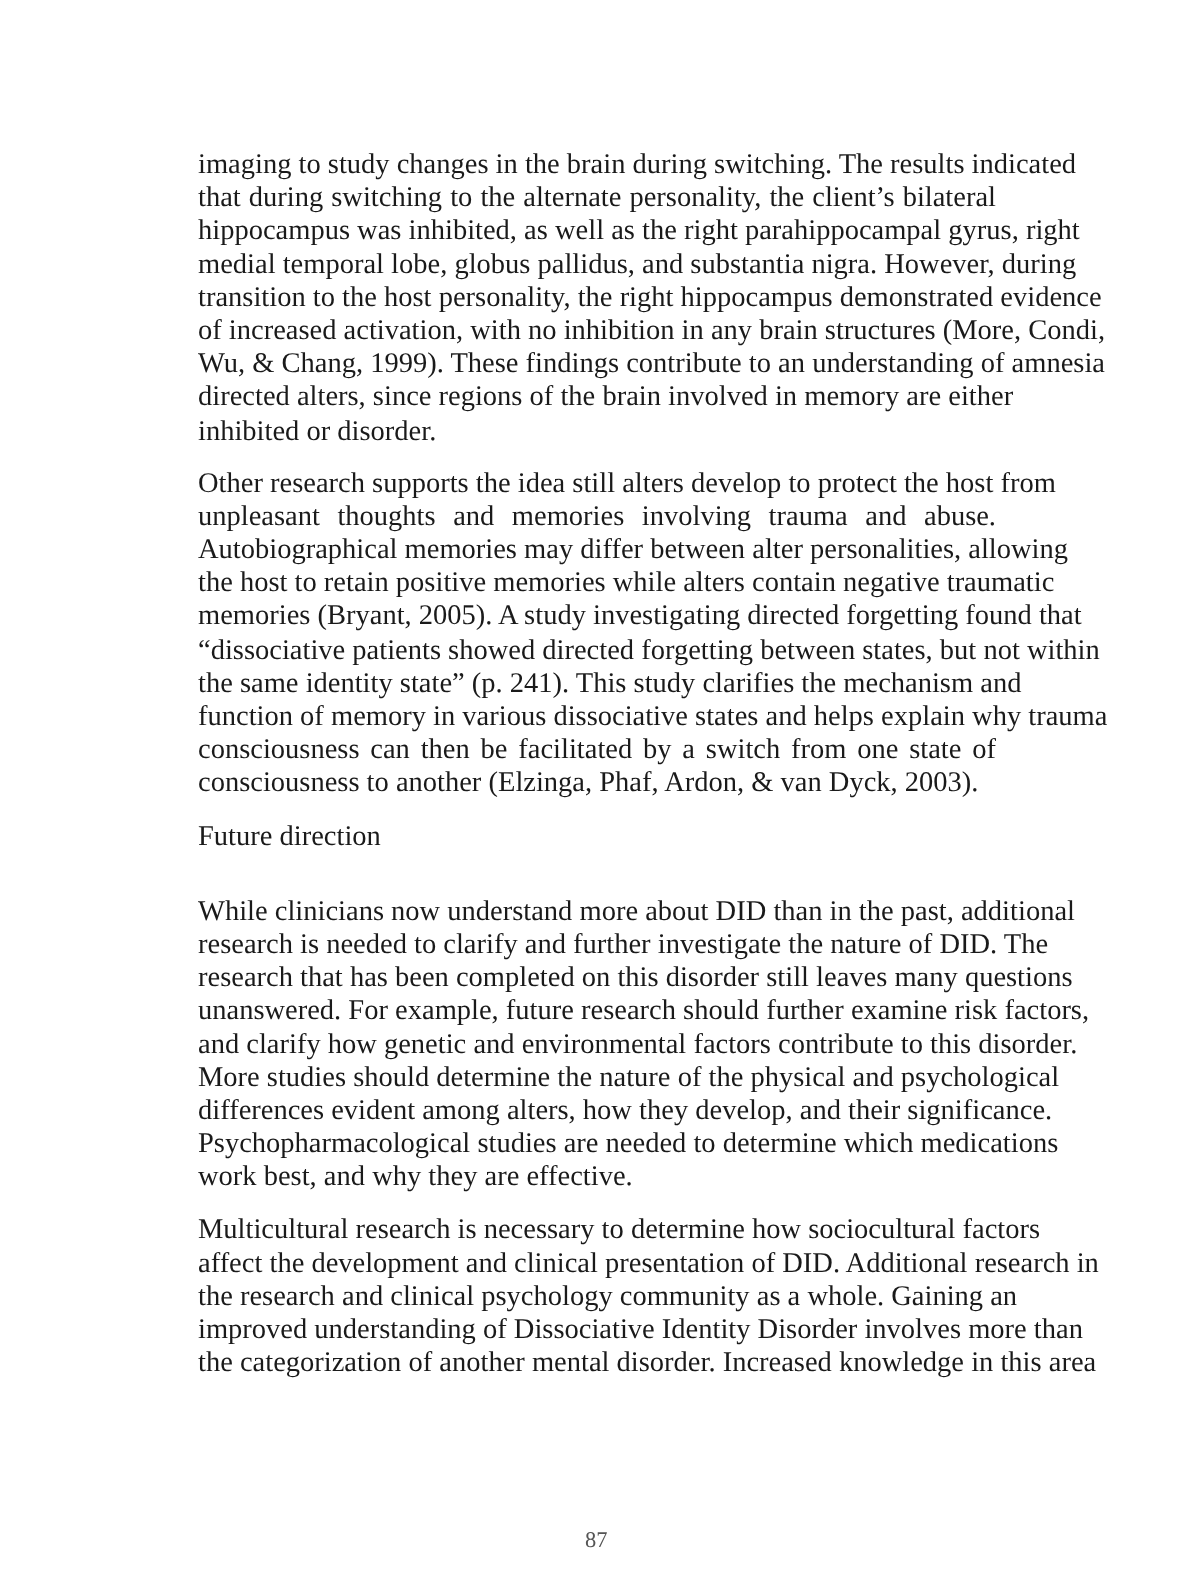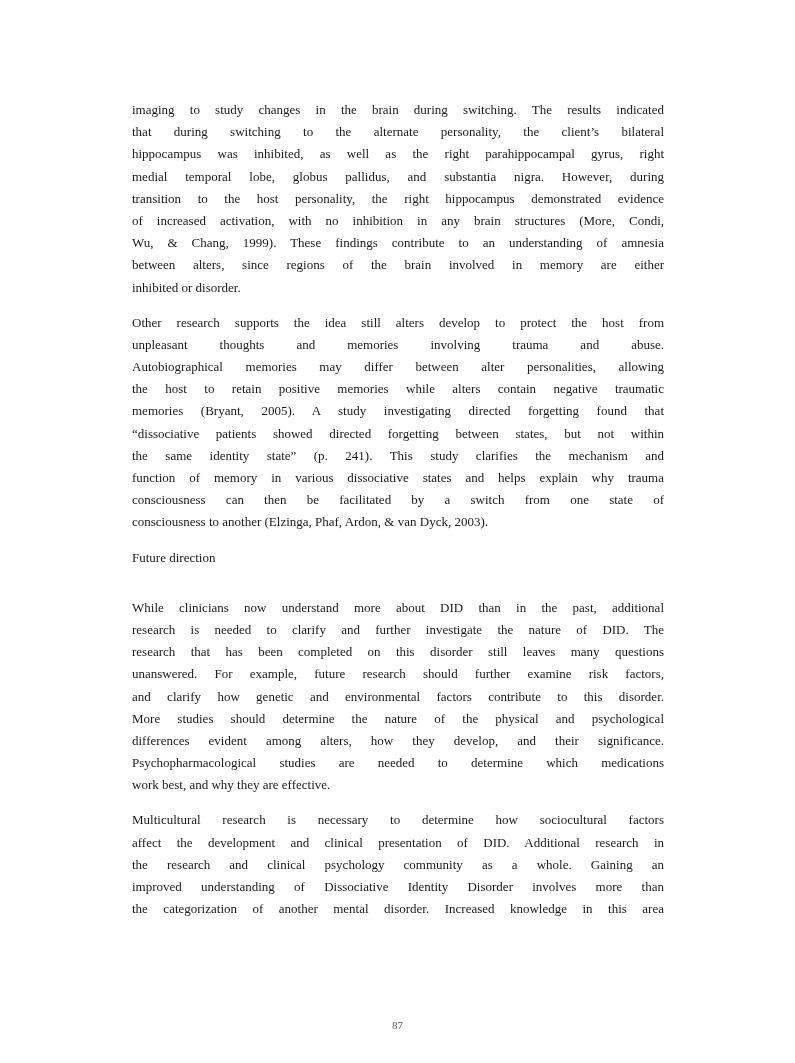--- a/index.html
+++ b/index.html
@@ -19,57 +19,57 @@
       position: absolute;
       left: 132px;
       top: 99px;
       width: 532px;
     }
     .para {
       margin: 0 0 13px 0;
     }
     .line {
       display: block;
-      font-size: 13px;
+      font-size: 19px;
       line-height: 22.2px;
       height: 22.2px;
       white-space: nowrap;
       text-align: justify;
       text-align-last: justify;
     }
     .line.last {
       text-align-last: left;
     }
     .heading {
       margin: 0 0 28px 0;
     }
     .page-number {
       position: absolute;
       left: 0;
       width: 795px;
       top: 1019px;
       text-align: center;
-      font-size: 11px;
+      font-size: 15px;
       color: #555555;
     }
   </style>
 </head>
 <body>
 
 <div class="page">
 
   <div class="para">
     <span class="line">imaging to study changes in the brain during switching. The results indicated</span>
     <span class="line">that during switching to the alternate personality, the client’s bilateral</span>
     <span class="line">hippocampus was inhibited, as well as the right parahippocampal gyrus, right</span>
     <span class="line">medial temporal lobe, globus pallidus, and substantia nigra. However, during</span>
     <span class="line">transition to the host personality, the right hippocampus demonstrated evidence</span>
     <span class="line">of increased activation, with no inhibition in any brain structures (More, Condi,</span>
     <span class="line">Wu, &amp; Chang, 1999). These findings contribute to an understanding of amnesia</span>
-    <span class="line">between alters, since regions of the brain involved in memory are either</span>
+    <span class="line">directed alters, since regions of the brain involved in memory are either</span>
     <span class="line last">inhibited or disorder.</span>
   </div>
 
   <div class="para">
     <span class="line">Other research supports the idea still alters develop to protect the host from</span>
     <span class="line">unpleasant thoughts and memories involving trauma and abuse.</span>
     <span class="line">Autobiographical memories may differ between alter personalities, allowing</span>
     <span class="line">the host to retain positive memories while alters contain negative traumatic</span>
     <span class="line">memories (Bryant, 2005). A study investigating directed forgetting found that</span>
     <span class="line">“dissociative patients showed directed forgetting between states, but not within</span>

